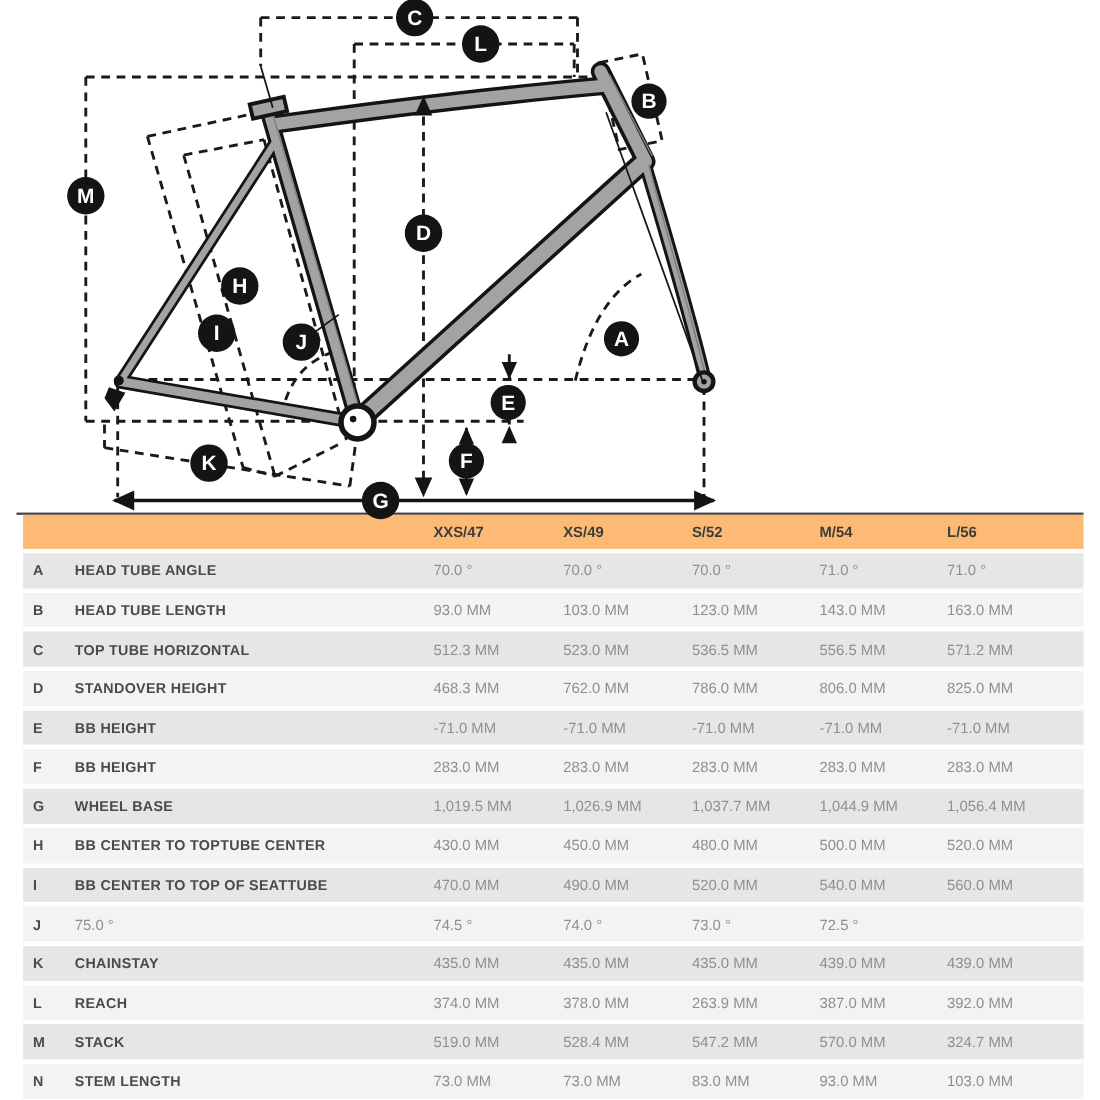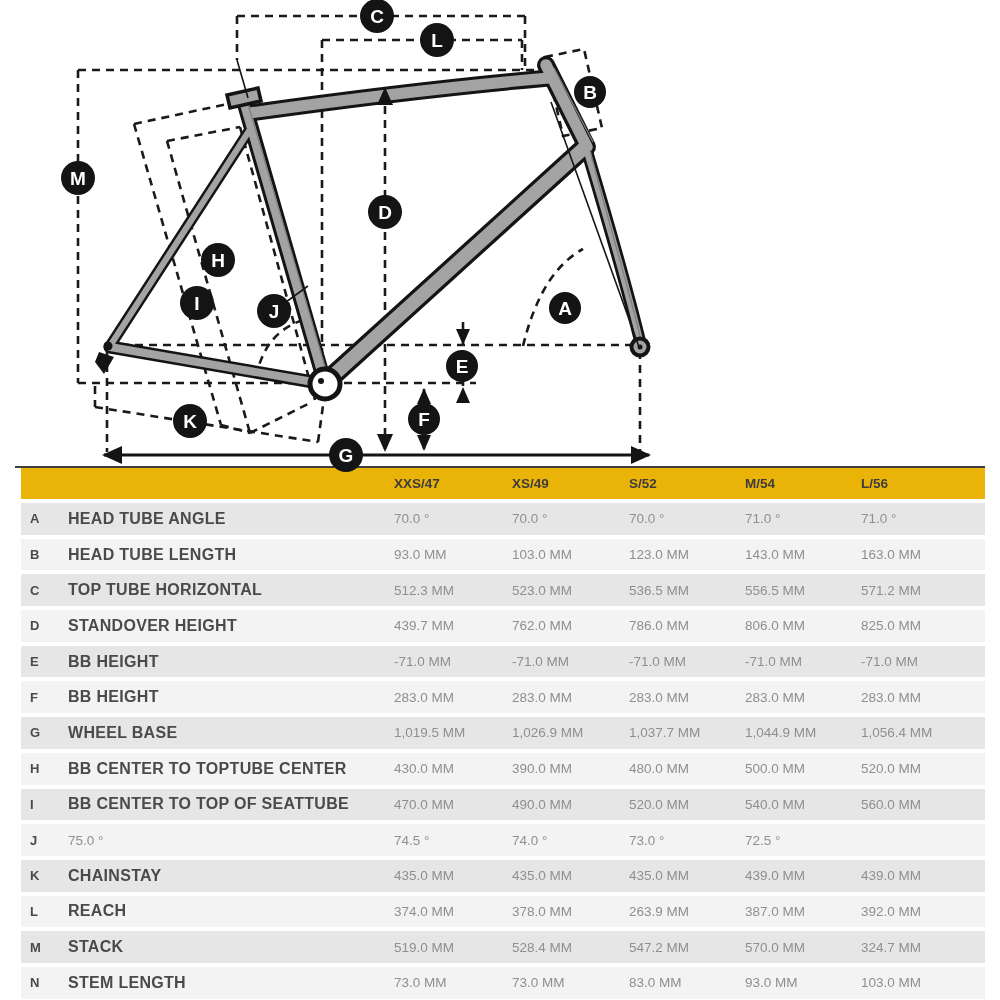--- a/index.html
+++ b/index.html
@@ -10,25 +10,25 @@
   .trow{
     display:grid;
     grid-template-columns:47px 326px 118px 117px 116px 116px 1fr;
     margin-left:6px;
     height:35.7px;
     box-sizing:border-box;
     border-top:2px solid #fff;
     border-bottom:2px solid #fff;
     align-items:center;
   }
-  .trow.header{height:33px;background:#eab308;border-top:none;}
+  .trow.header{height:33px;background:#fdba74;border-top:none;}
   .trow.odd{background:#e6e6e6;}
   .trow.even{background:#f3f3f3;}
   .cell-key{font-size:13px;font-weight:700;color:#4a4a4a;padding-left:9px;}
-  .cell-label{font-size:16px;font-weight:700;color:#4a4a4a;letter-spacing:.3px;}
+  .cell-label{font-size:13px;font-weight:700;color:#4a4a4a;letter-spacing:.3px;}
   .cell-val{font-size:13.5px;color:#8f8f8f;}
   .cell-head{font-size:13.5px;font-weight:700;color:#3d3d3d;}
 </style>
 </head>
 <body>
 
 <svg width="1000" height="466" viewBox="0 0 1000 466">
 
   <g fill="none" stroke="#1a1a1a" stroke-width="2.6" stroke-dasharray="8 6">
     <path d="M237,16 H525 M237,16 V60 M525,16 V70"></path>
@@ -189,21 +189,21 @@
       <span class="cell-label">TOP TUBE HORIZONTAL</span>
       <span class="cell-val">512.3 MM</span>
       <span class="cell-val">523.0 MM</span>
       <span class="cell-val">536.5 MM</span>
       <span class="cell-val">556.5 MM</span>
       <span class="cell-val">571.2 MM</span>
     </div>
     <div class="trow even">
       <span class="cell-key">D</span>
       <span class="cell-label">STANDOVER HEIGHT</span>
-      <span class="cell-val">439.7 MM</span>
+      <span class="cell-val">468.3 MM</span>
       <span class="cell-val">762.0 MM</span>
       <span class="cell-val">786.0 MM</span>
       <span class="cell-val">806.0 MM</span>
       <span class="cell-val">825.0 MM</span>
     </div>
     <div class="trow odd">
       <span class="cell-key">E</span>
       <span class="cell-label">BB HEIGHT</span>
       <span class="cell-val">-71.0 MM</span>
       <span class="cell-val">-71.0 MM</span>
@@ -226,21 +226,21 @@
       <span class="cell-val">1,019.5 MM</span>
       <span class="cell-val">1,026.9 MM</span>
       <span class="cell-val">1,037.7 MM</span>
       <span class="cell-val">1,044.9 MM</span>
       <span class="cell-val">1,056.4 MM</span>
     </div>
     <div class="trow even">
       <span class="cell-key">H</span>
       <span class="cell-label">BB CENTER TO TOPTUBE CENTER</span>
       <span class="cell-val">430.0 MM</span>
-      <span class="cell-val">390.0 MM</span>
+      <span class="cell-val">450.0 MM</span>
       <span class="cell-val">480.0 MM</span>
       <span class="cell-val">500.0 MM</span>
       <span class="cell-val">520.0 MM</span>
     </div>
     <div class="trow odd">
       <span class="cell-key">I</span>
       <span class="cell-label">BB CENTER TO TOP OF SEATTUBE</span>
       <span class="cell-val">470.0 MM</span>
       <span class="cell-val">490.0 MM</span>
       <span class="cell-val">520.0 MM</span>

